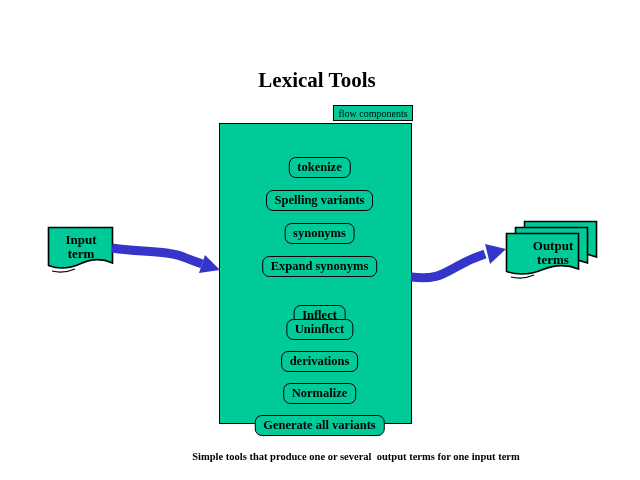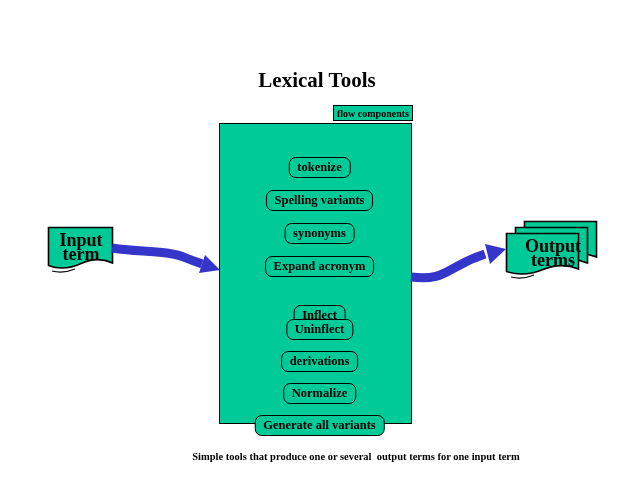--- a/index.html
+++ b/index.html
@@ -28,21 +28,21 @@
   .flow-tab {
     position: absolute;
     left: 333px;
     top: 105px;
     width: 80px;
     height: 16px;
     box-sizing: border-box;
     background: var(--shape-fill);
     border: 1.5px solid var(--border-color, #000);
     font-size: 10px;
-    font-weight: bold;
+    font-weight: normal;
     text-align: center;
     line-height: 16px;
     white-space: nowrap;
   }
   .main-box {
     position: absolute;
     left: 219px;
     top: 123px;
     width: 193px;
     height: 301px;
@@ -61,21 +61,21 @@
     padding: 0 8px;
     font-size: 12.5px;
     font-weight: bold;
     line-height: 19px;
     color: #000;
     margin-top: 23px;
   }
   .doc-label {
     position: absolute;
     text-align: center;
-    font-size: 18px;
+    font-size: 13px;
     font-weight: bold;
     line-height: 14px;
     color: #000;
   }
   .doc-shape { fill: var(--shape-fill); stroke: var(--border-color, #000); stroke-width: 1.6; }
   .doc-curl { fill: none; stroke: var(--border-color, #000); stroke-width: 1.2; }
   .arrow-tail { fill: none; stroke: var(--arrow-color); stroke-width: 9; }
   .arrow-head { fill: var(--arrow-color); stroke: none; }
   .svg-abs { position: absolute; pointer-events: none; }
   .caption {
@@ -96,21 +96,21 @@
 <div id="canvas">
 
   <div class="title">Lexical Tools</div>
 
   <div class="flow-tab">flow components</div>
 
   <div class="main-box">
     <div class="tool-btn" style="top:10px">tokenize</div>
     <div class="tool-btn" style="top:76px">synonyms</div>
     <div class="tool-btn" style="top:43px">Spelling variants</div>
-    <div class="tool-btn" style="top:109px">Expand acronym</div>
+    <div class="tool-btn" style="top:109px">Expand synonyms</div>
     <div class="tool-btn" style="top:158px">Inflect</div>
     <div class="tool-btn" style="top:172px">Uninflect</div>
     <div class="tool-btn" style="top:204px">derivations</div>
     <div class="tool-btn" style="top:236px">Normalize</div>
     <div class="tool-btn" style="top:268px">Generate all variants</div>
   </div>
 
   <svg class="svg-abs" style="left:47px; top:226px;" width="70" height="52" viewBox="0 0 70 52">
     <path class="doc-shape" d="M 1.5 1.5 L 65.5 1.5 L 65.5 37 Q 50 30 34 37.5 Q 17 45.5 1.5 39.5 Z"></path>
     <path class="doc-curl" d="M 5 45 Q 16 48 28 43"></path>

